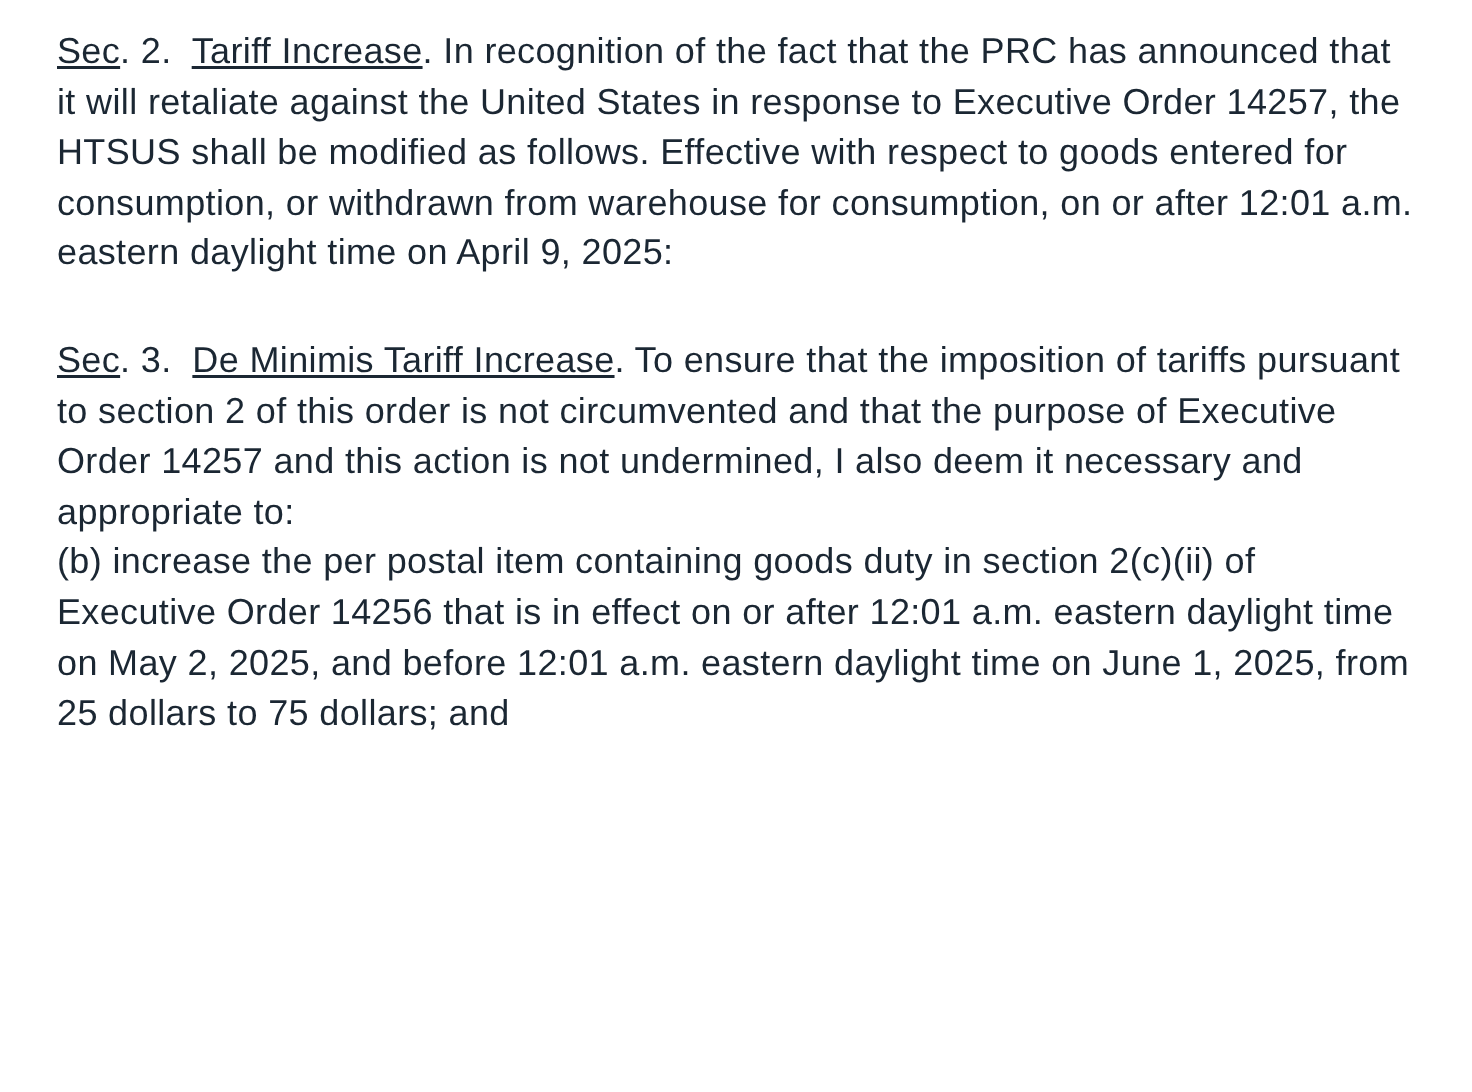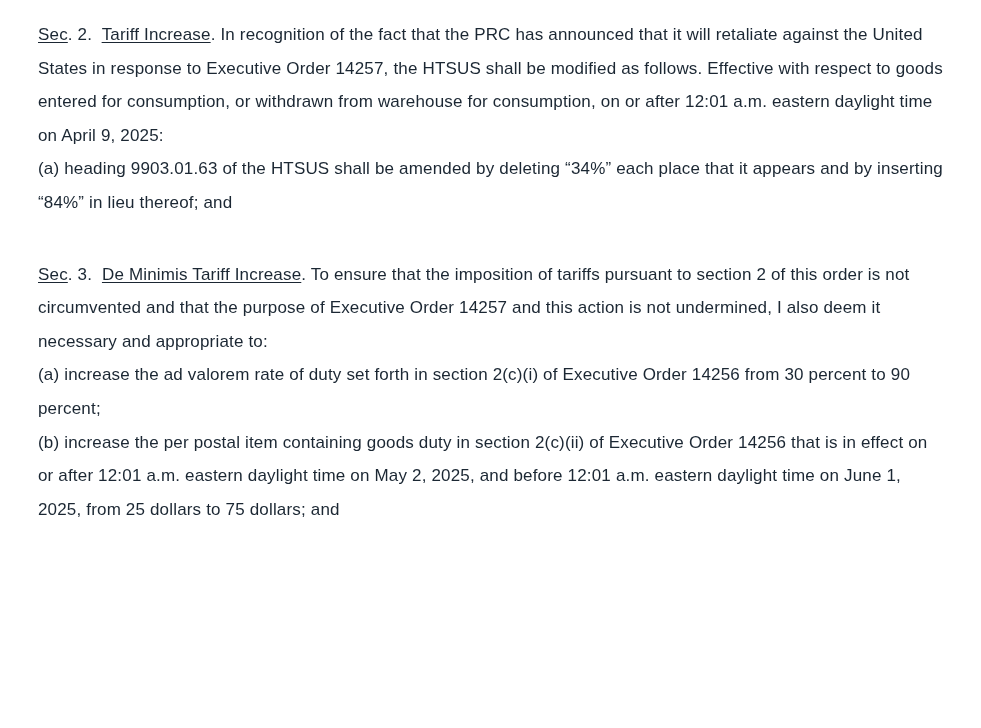--- a/index.html
+++ b/index.html
@@ -18,21 +18,21 @@
     box-sizing: border-box;
     width: 981px;
     height: 728px;
     padding: 18px 38px 0 38px;
     background: #ffffff;
   }
   .section {
     margin: 0 0 26px 0;
   }
   .para {
-    font-size: 17px;
+    font-size: 24px;
     line-height: 33.6px;
     color: #1b2733;
     letter-spacing: 0.01em;
     margin: 0;
     text-align: left;
   }
   .para + .para {
     margin-top: 0;
   }
   .sec-label {
@@ -47,24 +47,22 @@
     height: 12px;
   }
 </style>
 </head>
 <body>
 
 <div class="page">
 
   <div class="section">
     <p class="para"><span class="sec-label">Sec</span><span>. </span><span>2.</span><span>&nbsp; </span><span class="sec-title">Tariff Increase</span><span>.  In recognition of the fact that the PRC has announced that it will retaliate against the United States in response to Executive Order 14257, the HTSUS shall be modified as follows.  Effective with respect to goods entered for consumption, or withdrawn from warehouse for consumption, on or after 12:01 a.m. eastern daylight time on April 9, 2025:</span></p>
-    <p class="para">(a)  heading 9903.01.63 of the HTSUS shall be amended by deleting “34%” each place that it appears and by inserting “84%” in lieu thereof; and</p>
   </div>
 
   <div class="spacer"></div>
 
   <div class="section">
     <p class="para"><span class="sec-label">Sec</span><span>. </span><span>3.</span><span>&nbsp; </span><span class="sec-title">De Minimis Tariff Increase</span><span>.  To ensure that the imposition of tariffs pursuant to section 2 of this order is not circumvented and that the purpose of Executive Order 14257 and this action is not undermined, I also deem it necessary and appropriate to:</span></p>
-    <p class="para">(a)  increase the ad valorem rate of duty set forth in section 2(c)(i) of Executive Order 14256 from 30 percent to 90 percent;</p>
     <p class="para">(b)  increase the per postal item containing goods duty in section 2(c)(ii) of Executive Order 14256 that is in effect on or after 12:01 a.m. eastern daylight time on May 2, 2025, and before 12:01 a.m. eastern daylight time on June 1, 2025, from 25 dollars to 75 dollars; and</p>
   </div>
 
 </div>
 
 </body></html>

